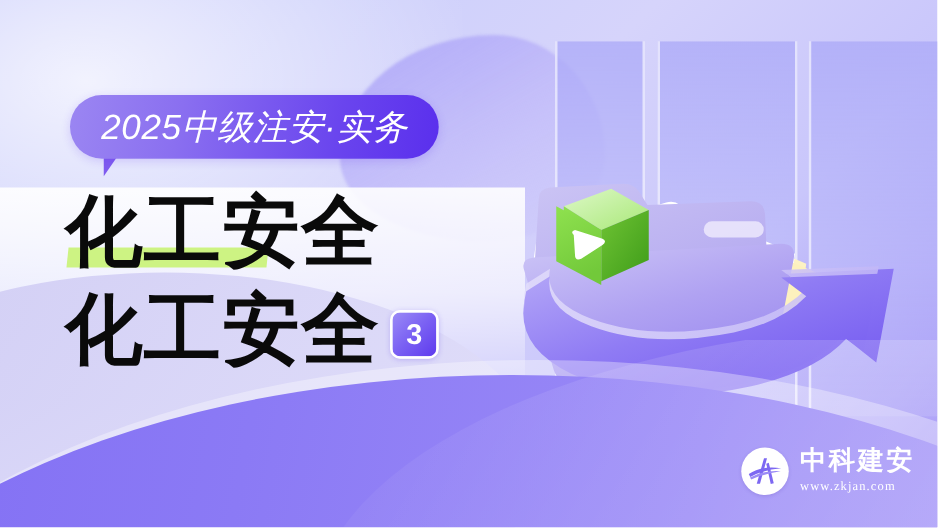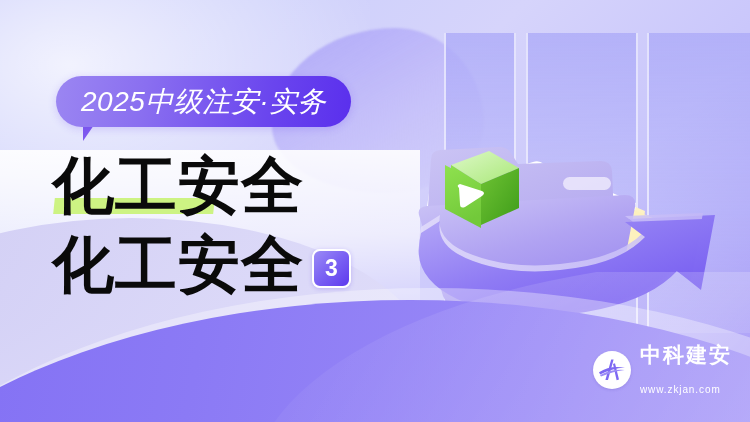--- a/index.html
+++ b/index.html
@@ -115,23 +115,23 @@
   .illus svg{display:block;width:100%;height:100%;}
 
   
   .logo{position:absolute;right:18px;bottom:26px;display:flex;align-items:center;gap:9px;}
   .logo-mark{
     width:38px;height:38px;border-radius:50%;background:#ffffff;
     display:flex;align-items:center;justify-content:center;flex:none;
     box-shadow:0 1px 3px rgba(70,50,160,.18);
   }
   .logo-mark svg{display:block;}
-  .logo-txt{display:flex;flex-direction:column;justify-content:center;gap:14px;}
+  .logo-txt{display:flex;flex-direction:column;justify-content:center;}
   .logo-name{color:#ffffff;font-size:21px;font-weight:700;letter-spacing:2px;line-height:1.08;}
-  .logo-url{color:#ffffff;font-size:10px;letter-spacing:.9px;line-height:1.3;margin-top:2px;}
+  .logo-url{color:#ffffff;font-size:10px;letter-spacing:.9px;line-height:1.3;margin-top:2px;font-family:Liberation Serif, serif;}
 </style>
 </head>
 <body>
 
 <div class="banner">
 
   <div class="bg-soft-left"></div>
   <div class="bg-blob"></div>
 
   <div class="panels">

